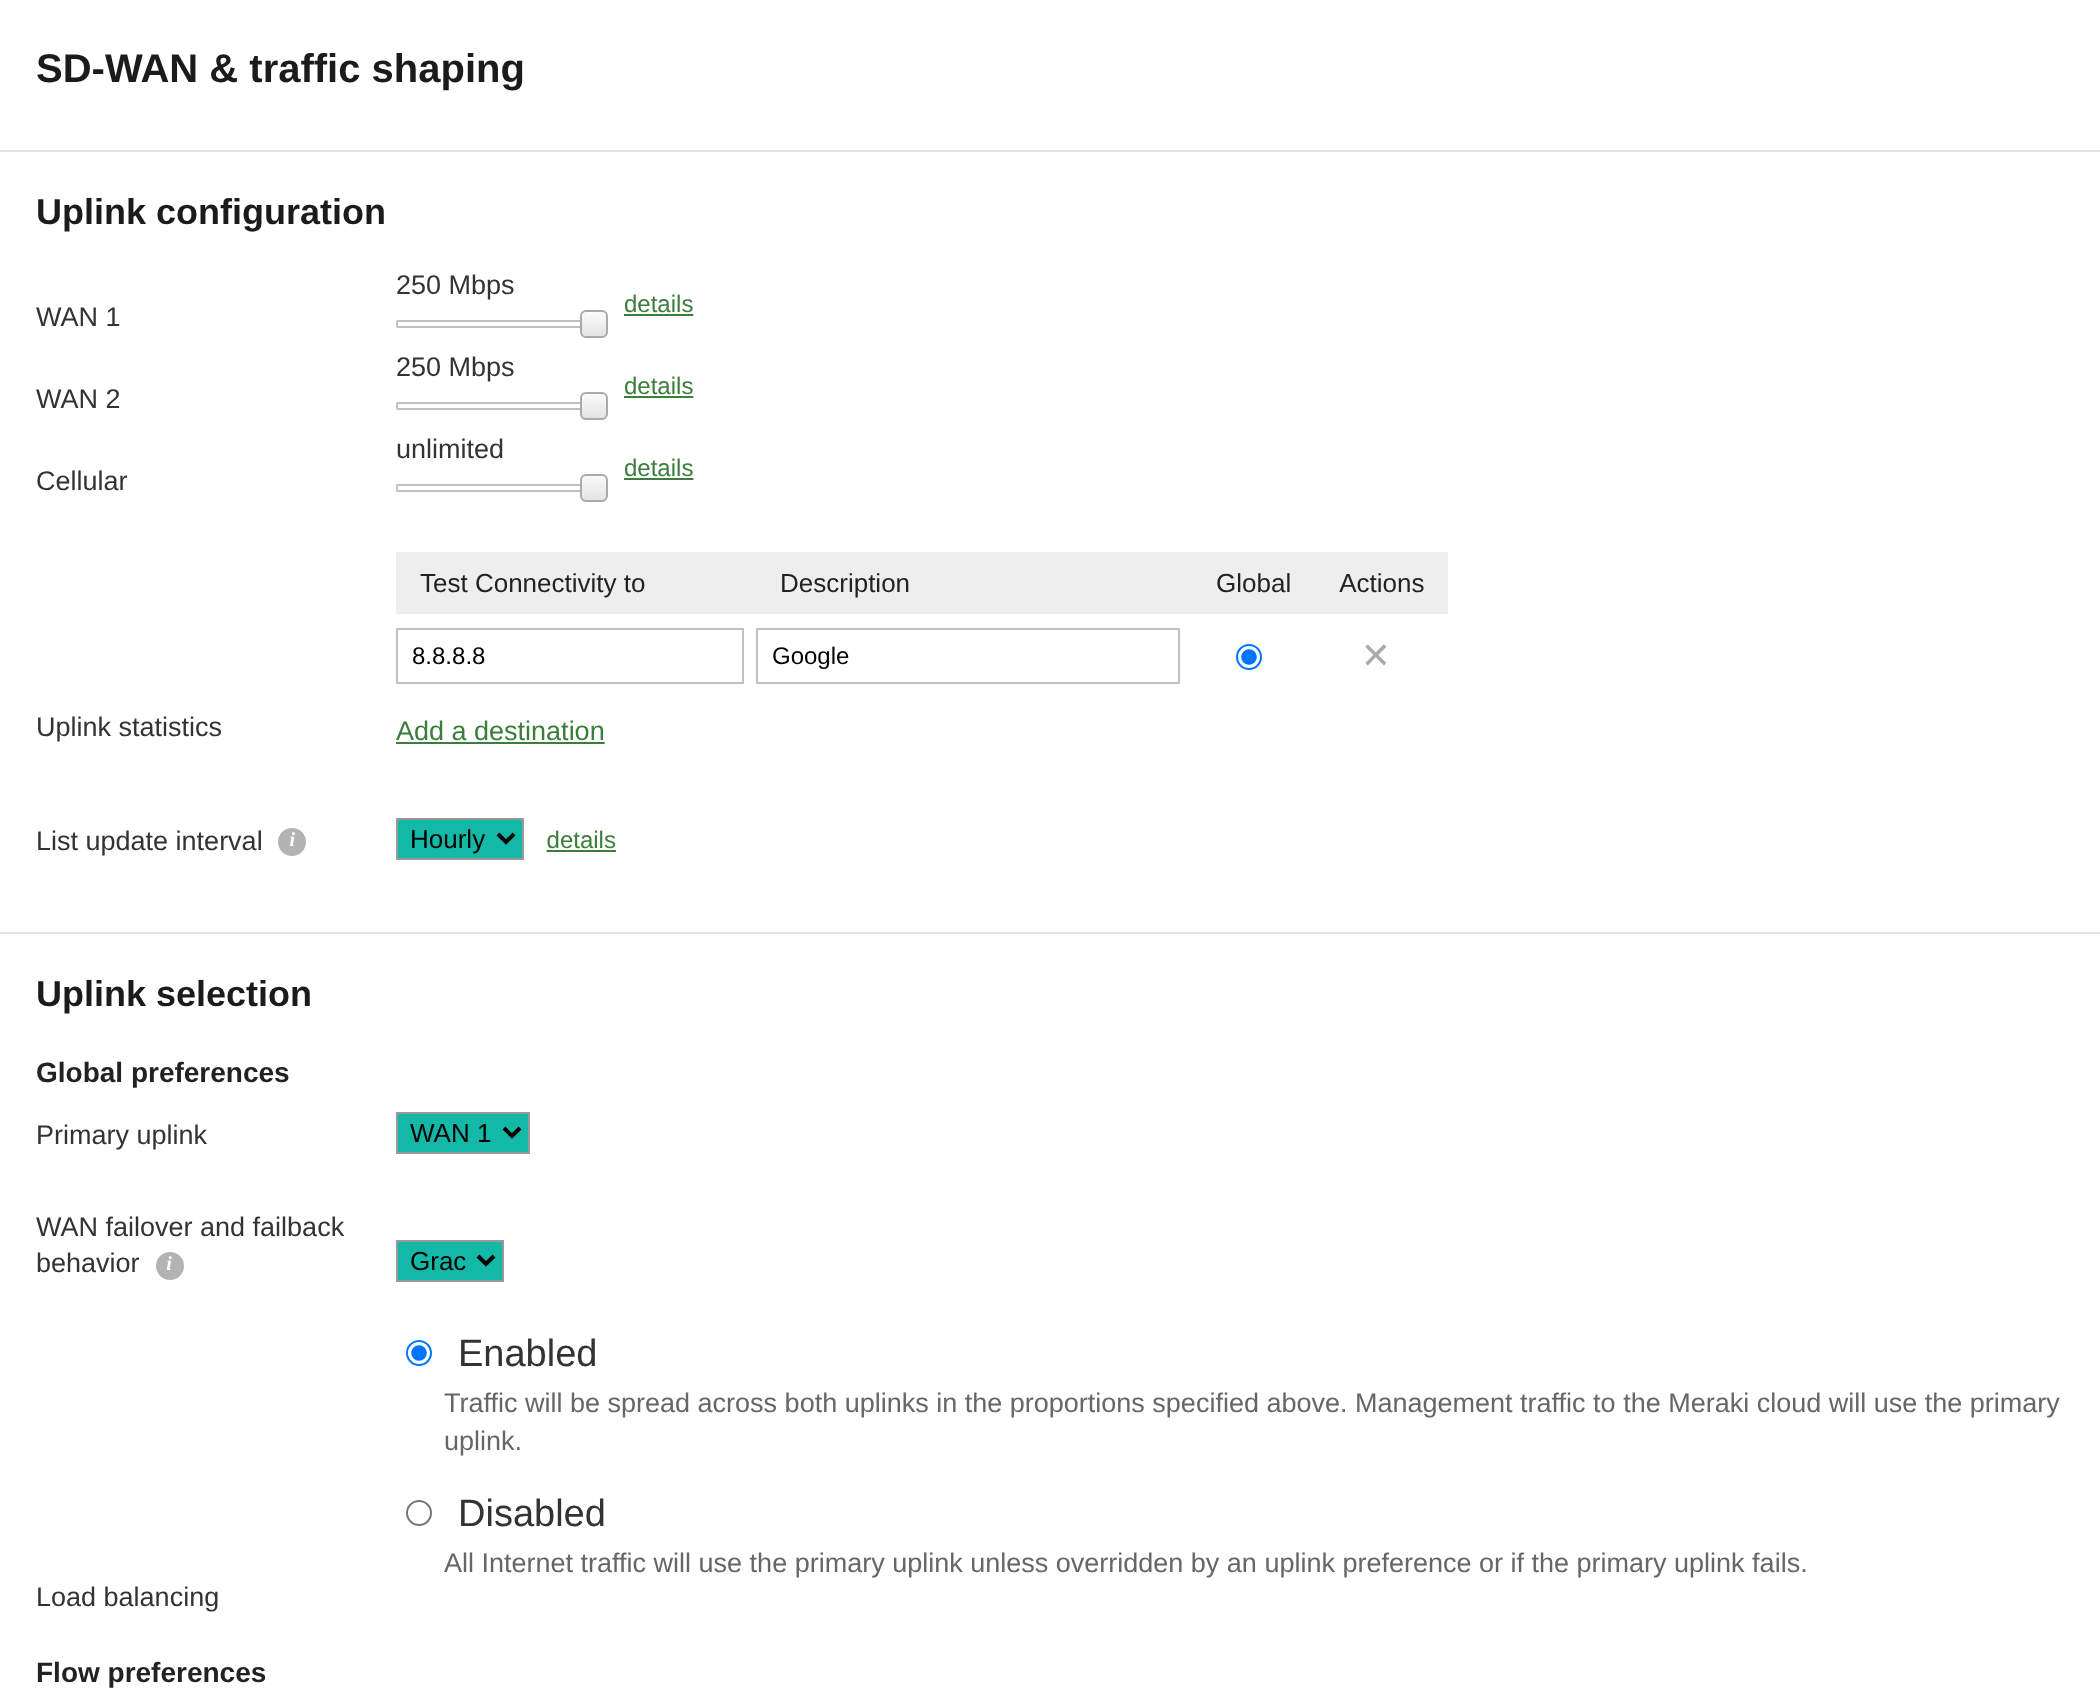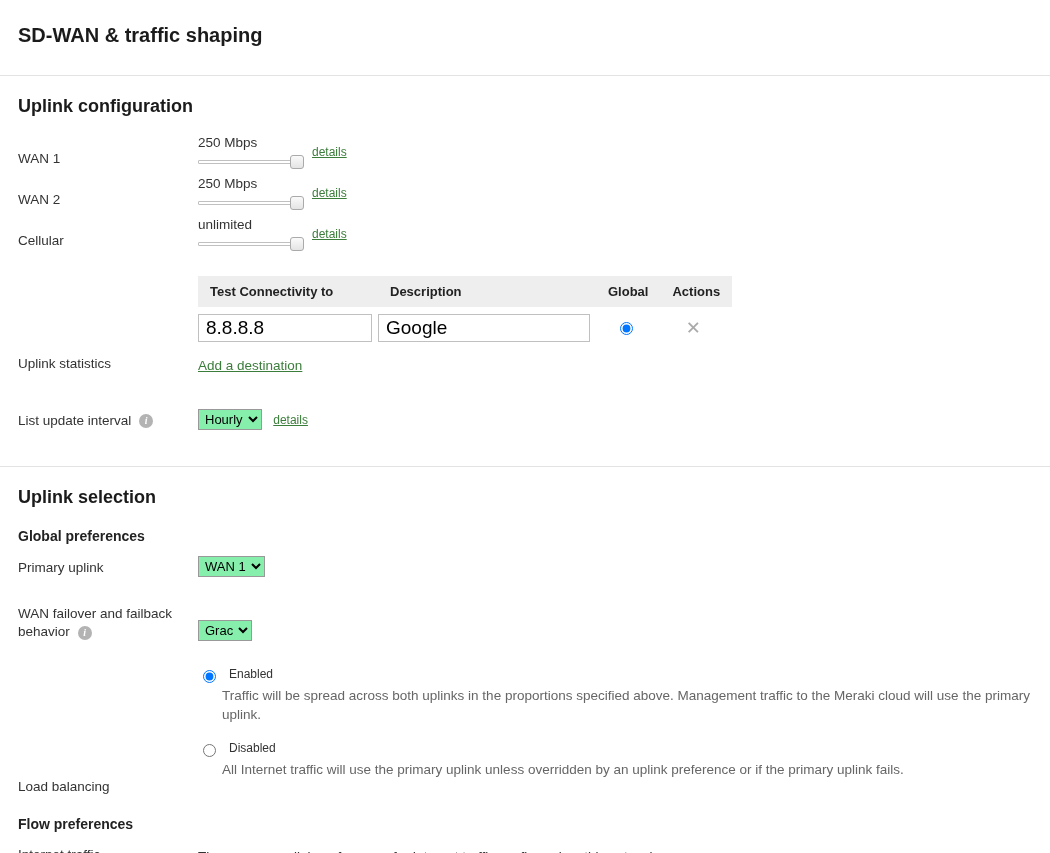--- a/index.html
+++ b/index.html
@@ -91,39 +91,39 @@
     border: 1px solid #aaa;
     border-radius: 3px;
   }
   .stats-table {
     border-collapse: collapse;
     margin-top: 0;
   }
   .stats-table th {
     background: #eeeeee;
     text-align: left;
-    font-weight: 700;
+    font-weight: 400;
     font-size: 13px;
     padding: 8px 12px;
     color: #222;
     border-bottom: 1px solid #fff;
   }
   .stats-table td {
     padding: 6px 6px 6px 0;
     vertical-align: middle;
   }
   .stats-table .col-test { width: 180px; }
   .stats-table .col-desc { width: 195px; }
   .stats-table .col-def  { width: 60px; text-align: center; }
   .stats-table .col-act  { width: 60px; text-align: center; }
   input.text-input {
     width: 174px;
     height: 28px;
     padding: 3px 7px;
-    font-size: 19px;
+    font-size: 12px;
     border: 1px solid #c0c0c0;
     background: #fff;
   }
   input.text-input.desc { width: 212px; }
   .x-btn {
     color: #aaa;
     font-size: 18px;
     cursor: pointer;
     user-select: none;
     line-height: 1;
@@ -132,21 +132,21 @@
     display: inline-block;
     margin-top: 10px;
     color: #3b7d3b;
     text-decoration: underline;
     font-size: 13.5px;
     cursor: pointer;
   }
   select.sel {
     font-size: 13px;
     border: 1px solid #999;
-    background: #86efac;
+    background: #14b8a6;
     padding: 1px 2px;
   }
   .info-icon {
     display: inline-block;
     width: 14px;
     height: 14px;
     border-radius: 50%;
     background: #b3b3b3;
     color: #fff;
     font-family: Georgia, serif;
@@ -159,21 +159,21 @@
     vertical-align: middle;
   }
   .radio-block {
     margin-bottom: 16px;
   }
   .radio-block label {
     display: flex;
     align-items: flex-start;
     gap: 10px;
   }
-  .radio-block .radio-label { font-size: 12px; color: #333; }
+  .radio-block .radio-label { font-size: 19px; color: #333; }
   .radio-block .radio-desc {
     margin: 4px 0 0 24px;
     color: #666;
     font-size: 13.5px;
     line-height: 1.4;
   }
   .gap-block { height: 18px; }
   .section-gap { height: 28px; }
 </style>
 </head>

